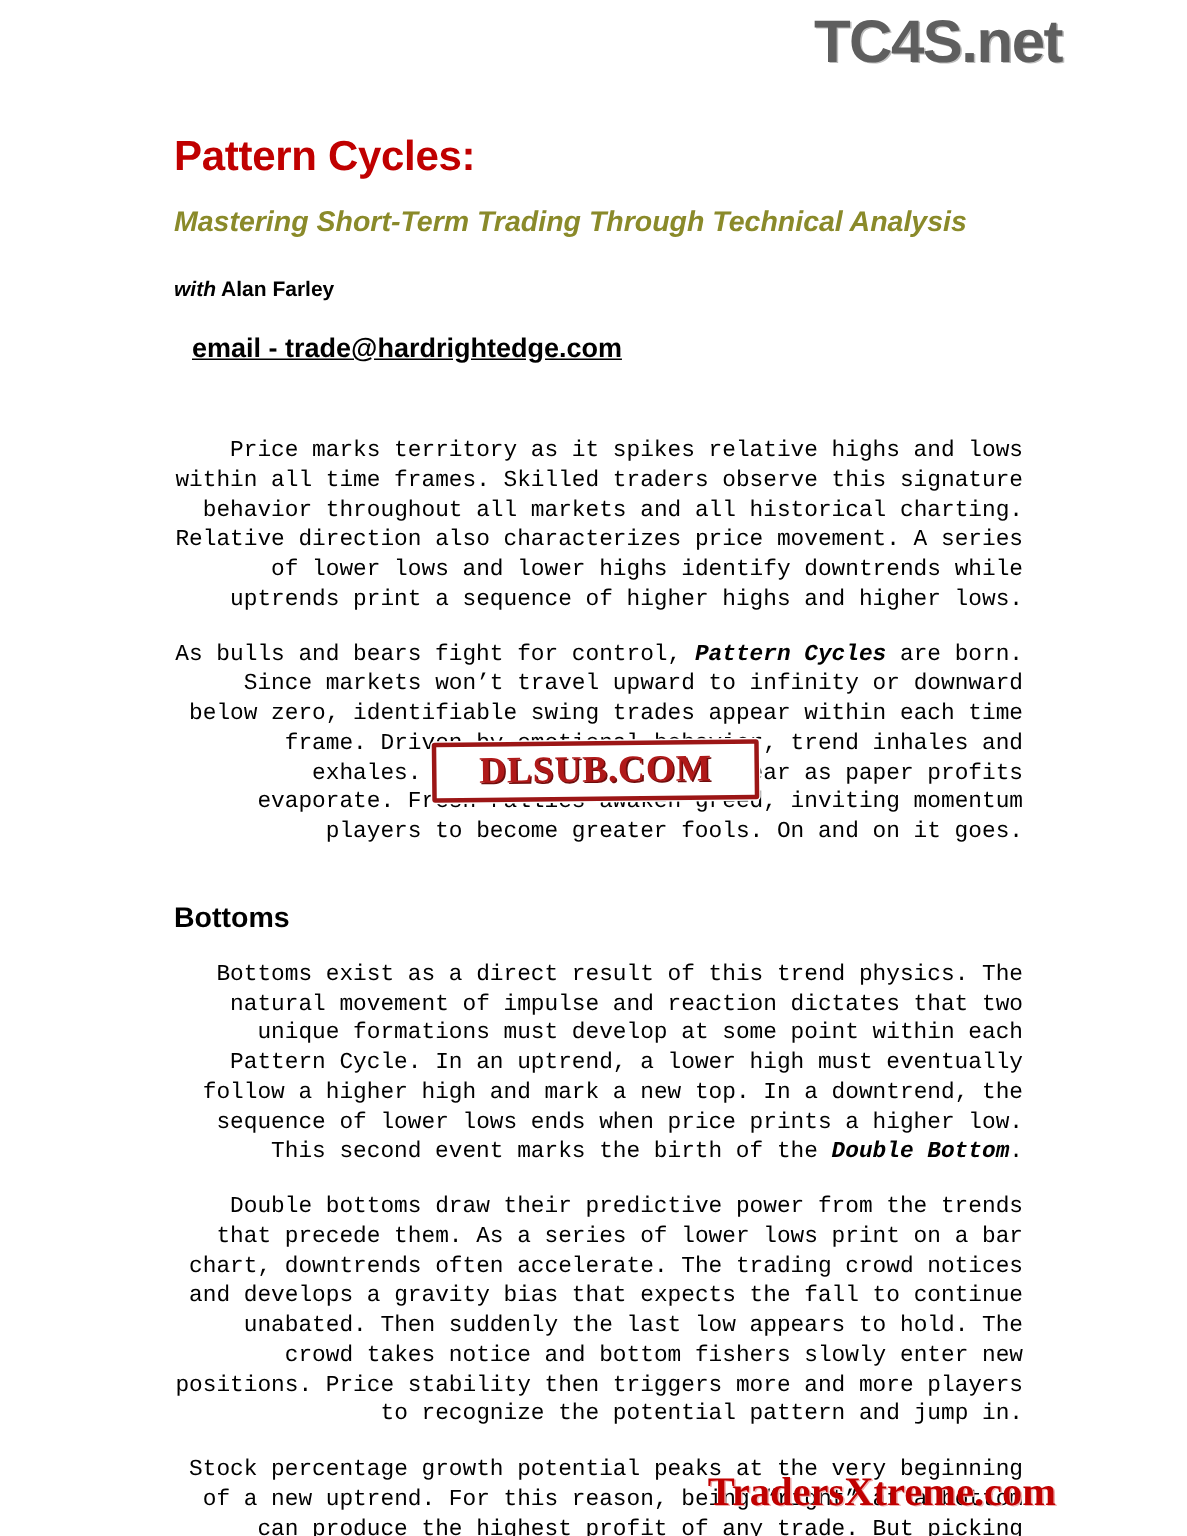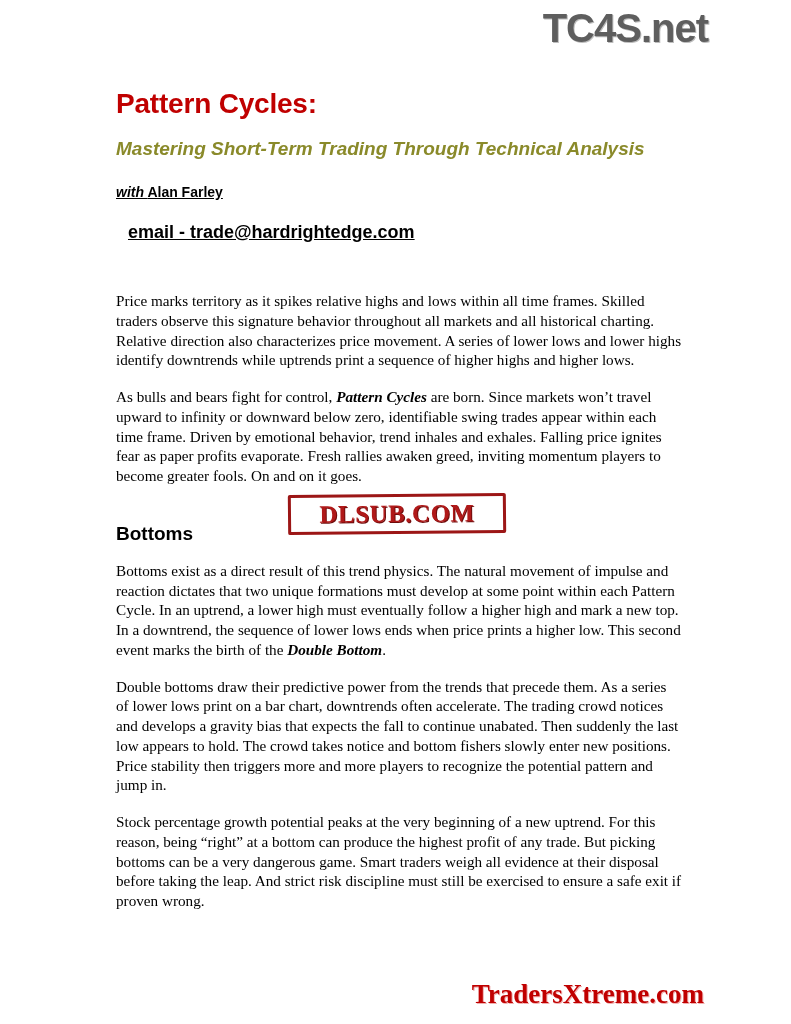--- a/index.html
+++ b/index.html
@@ -61,40 +61,39 @@
     font-style: italic;
     color: #8a8a2a;
     margin: 0 0 24px 0;
   }
 
   .byline {
     font-family: "Liberation Sans", sans-serif;
     font-size: 14px;
     font-weight: bold;
     margin: 0 0 22px 0;
-    text-decoration: underline;
   }
   .byline .with {
     font-style: italic;
   }
 
   .email-line {
     font-family: "Liberation Sans", sans-serif;
     font-size: 18px;
     font-weight: bold;
     margin: 0 0 48px 12px;
     text-decoration: underline;
   }
 
   p.body-text {
-    font-family: Liberation Serif, serif;
+    font-family: Liberation Mono, monospace;
     font-size: 15.2px;
     line-height: 1.30;
     margin: 0 0 17px 0;
-    text-align: left;
+    text-align: right;
   }
 
   .section-head {
     font-family: "Liberation Sans", sans-serif;
     font-size: 19px;
     font-weight: bold;
     margin: 0 0 16px 0;
   }
 
   .bold-italic {

